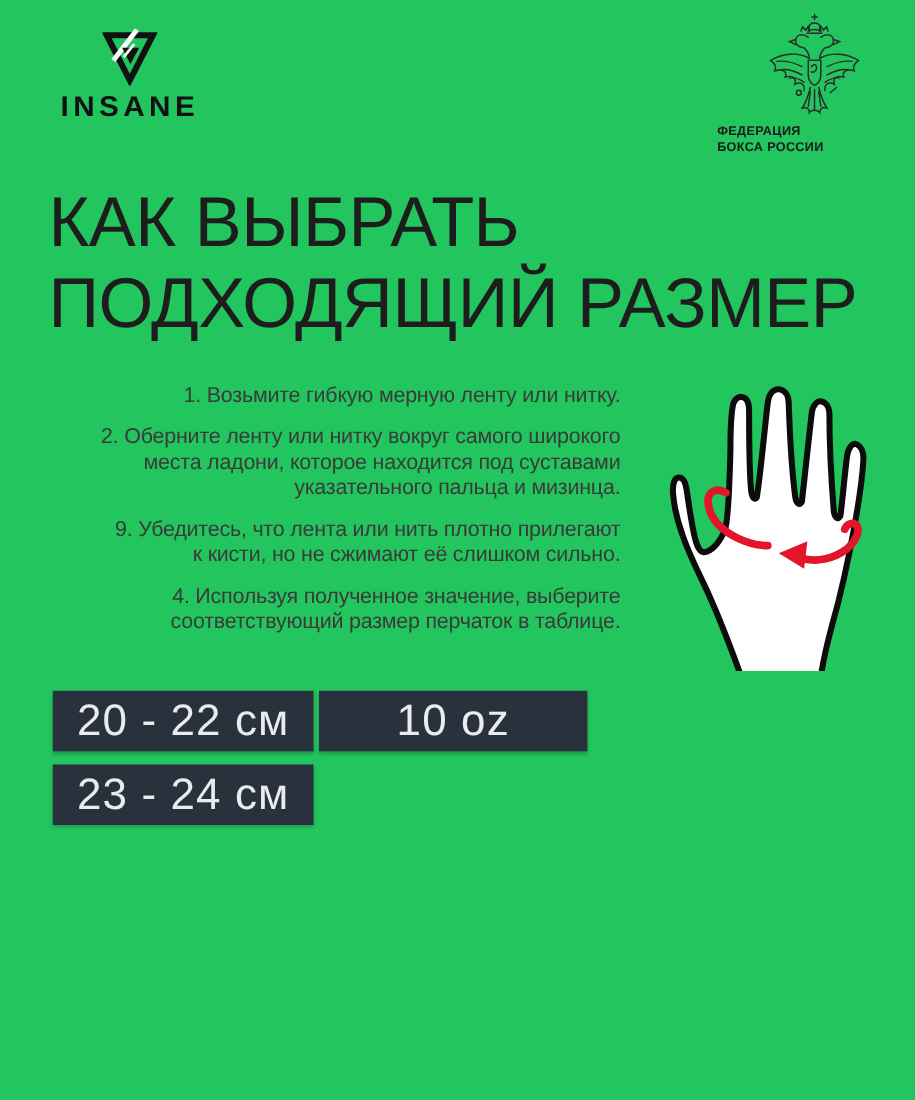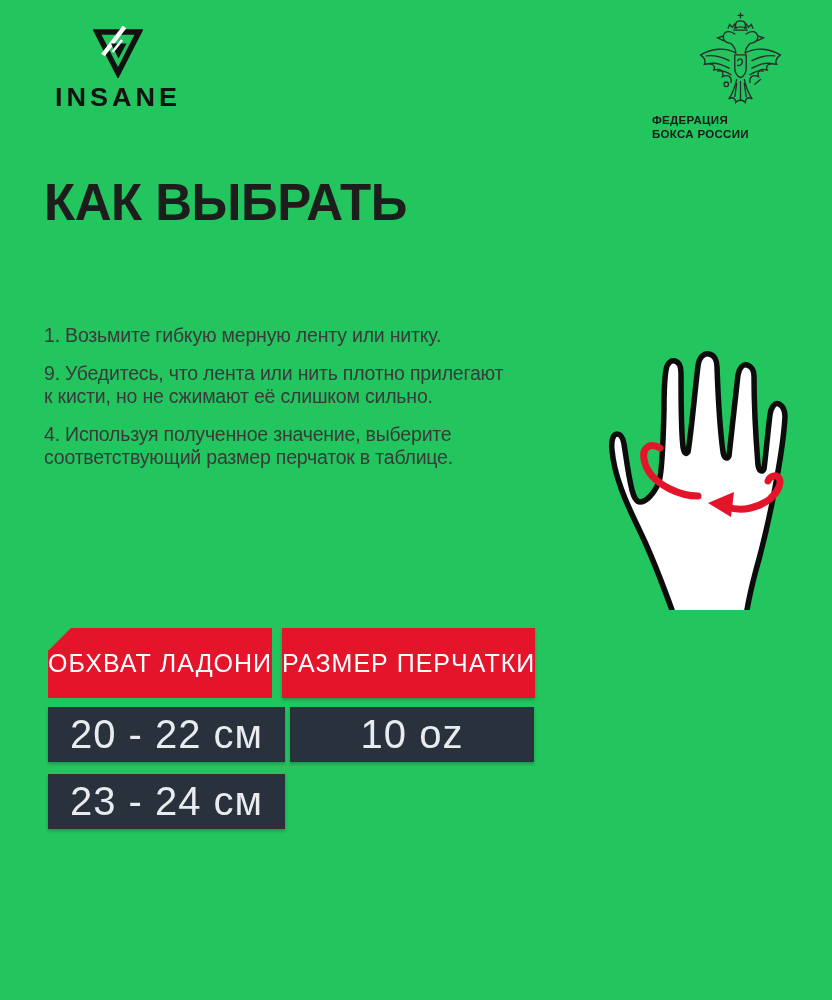--- a/index.html
+++ b/index.html
@@ -17,25 +17,25 @@
   
   .federation{position:absolute;left:652px;top:12px;width:176px;text-align:left;}
   .federation svg{display:block;margin:0 auto 3px auto;}
   .fed-line{
     font-size:11.5px;font-weight:bold;line-height:13.5px;letter-spacing:.3px;color:#1a1a1a;
     white-space:nowrap;
   }
   
   .heading{
     position:absolute;left:44px;top:166px;margin:0;
-    font-size:51px;line-height:73px;font-weight:bold;color:#1d1d1d;
+    font-size:64px;line-height:73px;font-weight:normal;color:#1d1d1d;
     letter-spacing:-0.5px;white-space:nowrap;
   }
   
-  .steps{position:absolute;left:44px;top:324px;width:520px;}
+  .steps{position:absolute;left:44px;top:348px;width:520px;text-align:right;}
   .step{
     margin:0 0 15px 0;font-size:19.5px;line-height:23px;color:#3a3a3a;
     white-space:pre-line;letter-spacing:-0.2px;
   }
   
   .hand{position:absolute;left:590px;top:330px;}
   
   .size-table{position:absolute;left:48px;top:628px;width:486px;}
   .trow{display:flex;}
   .trow.thead{margin-bottom:9px;}
@@ -106,24 +106,27 @@
         <path d="M46,75 L44,89 M50,73 V93 M54,75 L56,89"></path>
 
         <circle cx="35" cy="76" r="2.4"></circle>
         <path d="M65,76 l6,-5"></path>
       </g>
     </svg>
     <div class="fed-line">ФЕДЕРАЦИЯ</div>
     <div class="fed-line">БОКСА РОССИИ</div>
   </div>
 
-  <h1 class="heading"><span>КАК ВЫБРАТЬ</span><br></h1>
+  <h1 class="heading"><span>КАК ВЫБРАТЬ</span><br><span>ПОДХОДЯЩИЙ РАЗМЕР</span></h1>
 
   <div class="steps">
     <p class="step">1. Возьмите гибкую мерную ленту или нитку.</p>
+    <p class="step">2. Оберните ленту или нитку вокруг самого широкого
+места ладони, которое находится под суставами
+указательного пальца и мизинца.</p>
     <p class="step">9. Убедитесь, что лента или нить плотно прилегают
 к кисти, но не сжимают её слишком сильно.</p>
     <p class="step">4. Используя полученное значение, выберите
 соответствующий размер перчаток в таблице.</p>
   </div>
 
   <svg class="hand" width="242" height="280" viewBox="0 0 242 280">
     <path d="M 82,280
          C 74,258 64,232 55,212
          C 47,194 38,178 31,158
@@ -154,24 +157,20 @@
          C 193,76 195,81 195,87
          C 194,105 191,125 187,147
          C 182,175 174,212 166,240
          C 162,255 159,268 157,280" fill="#ffffff" stroke="#0c0c0c" stroke-width="5.5" stroke-linecap="round" stroke-linejoin="round"></path>
     <path d="M 70,118 C 60,112 52,118 54,129 C 56,142 66,152 80,159 C 90,164 100,166 108,166" fill="none" stroke="#e4142b" stroke-width="7" stroke-linecap="round"></path>
     <path d="M 137,177 C 152,182 168,178 180,169 C 188,162 192,153 189,148 C 186,144 180,146 178,151" fill="none" stroke="#e4142b" stroke-width="7" stroke-linecap="round"></path>
     <polygon points="118,173 144,162 141,187" fill="#e4142b"></polygon>
   </svg>
 
   <div class="size-table">
-    <div class="trow thead">
-      <div class="cell hcell bevel c-left">ОБХВАТ ЛАДОНИ</div>
-      <div class="cell hcell c-right">РАЗМЕР ПЕРЧАТКИ</div>
-    </div>
     <div class="trow drow r1">
       <div class="cell dcell c-left">20 - 22 см</div>
       <div class="cell dcell c-right">10 oz</div>
     </div>
     <div class="trow drow">
       <div class="cell dcell c-left">23 - 24 см</div>
     </div>
   </div>
 
 </div>

